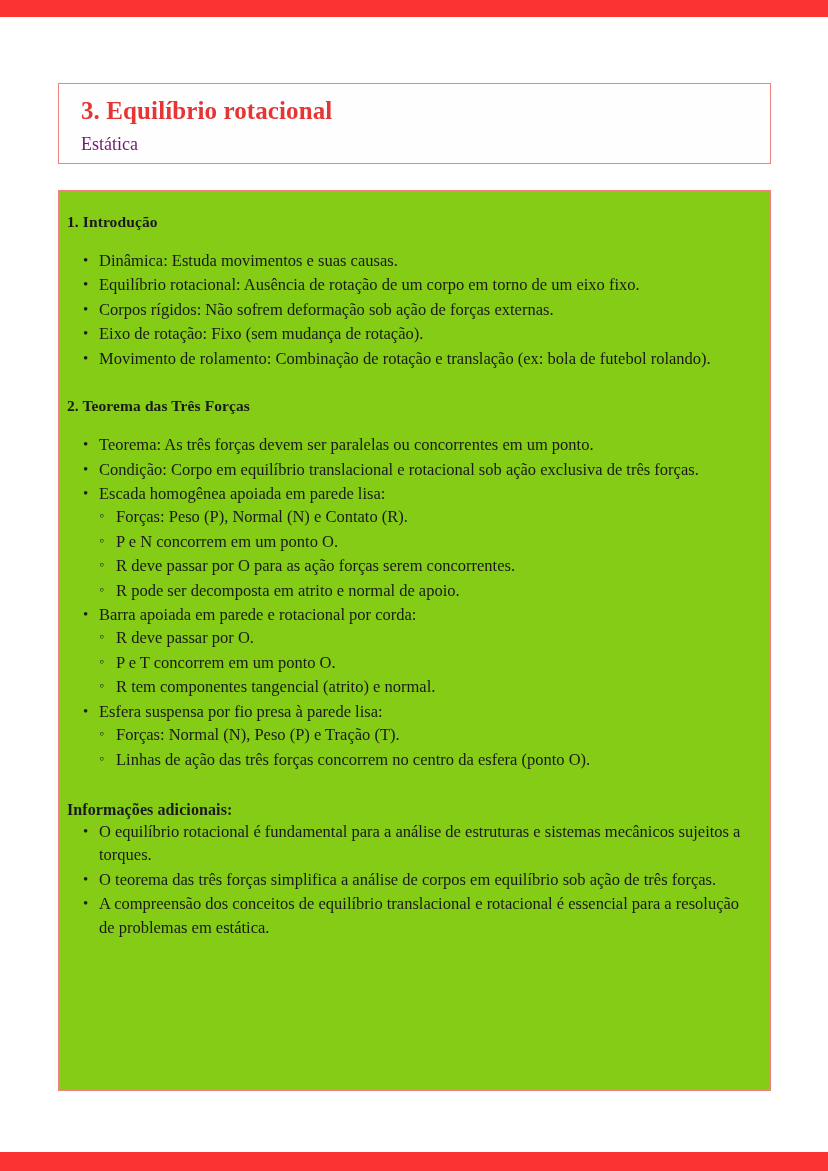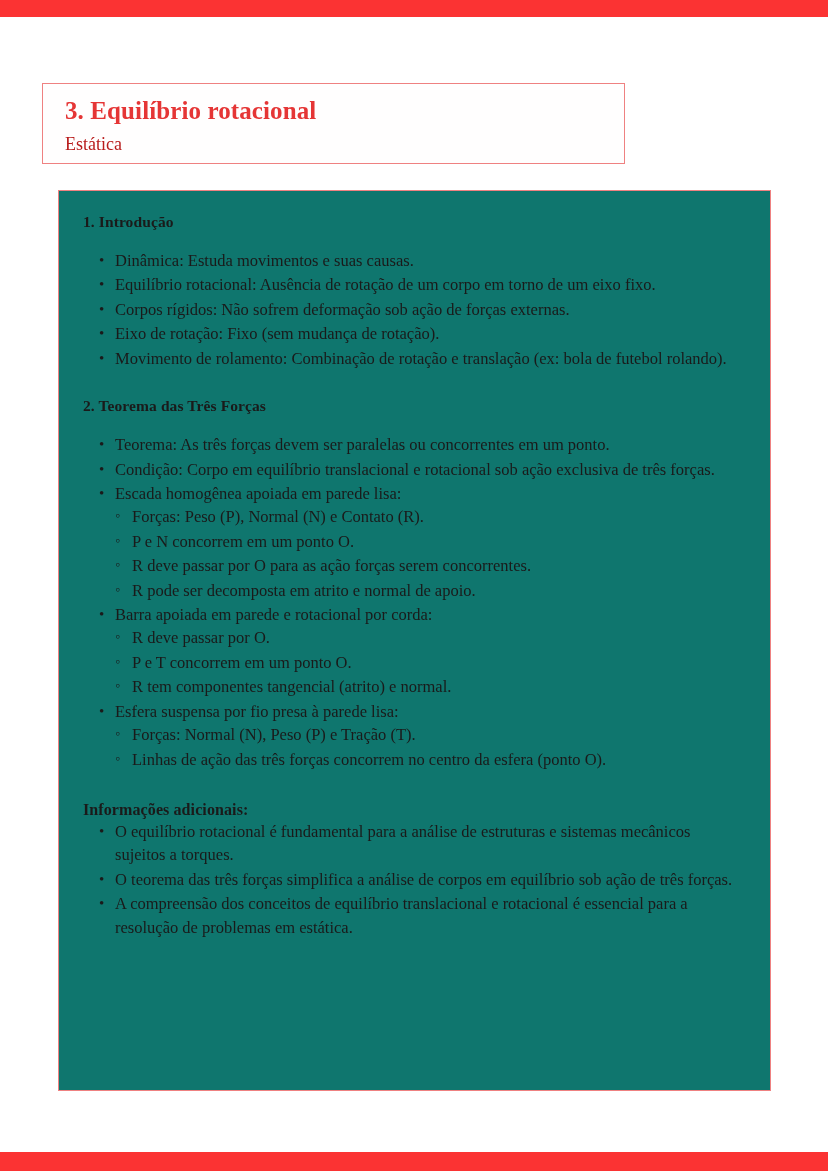--- a/index.html
+++ b/index.html
@@ -36,55 +36,55 @@
     position: absolute;
     left: 0;
     top: 17px;
     width: 828px;
     height: 1135px;
   }
 
   
   .header-card {
     position: absolute;
-    left: 42px;
+    left: 58px;
     top: 66px;
-    width: 583px;
+    width: 713px;
     height: 81px;
     border: 1.5px solid #ef8181;
     box-sizing: border-box;
     padding: 13px 0 0 22px;
     background: #fffefe;
   }
   .doc-title {
     color: #e53535;
     font-size: 25px;
     font-weight: bold;
     line-height: 1.15;
     letter-spacing: 0.1px;
     margin: 0;
   }
   .doc-subtitle {
-    color: #b91c1c;
+    color: #701a75;
     font-size: 18px;
     line-height: 1.3;
     margin: 7px 0 0 0;
   }
 
   
   .body-card {
     position: absolute;
     left: 58px;
     top: 173px;
     width: 713px;
     height: 901px;
     border: 1.5px solid #ef8181;
     box-sizing: border-box;
-    padding: 22px 26px 0 24px;
-    background: #0f766e;
+    padding: 22px 26px 0 8px;
+    background: #84cc16;
   }
 
   .section-heading {
     font-size: 15.5px;
     font-weight: bold;
     color: #1a1a1a;
     margin: 0;
     letter-spacing: 0.1px;
   }
   .section-heading.gap-before {

